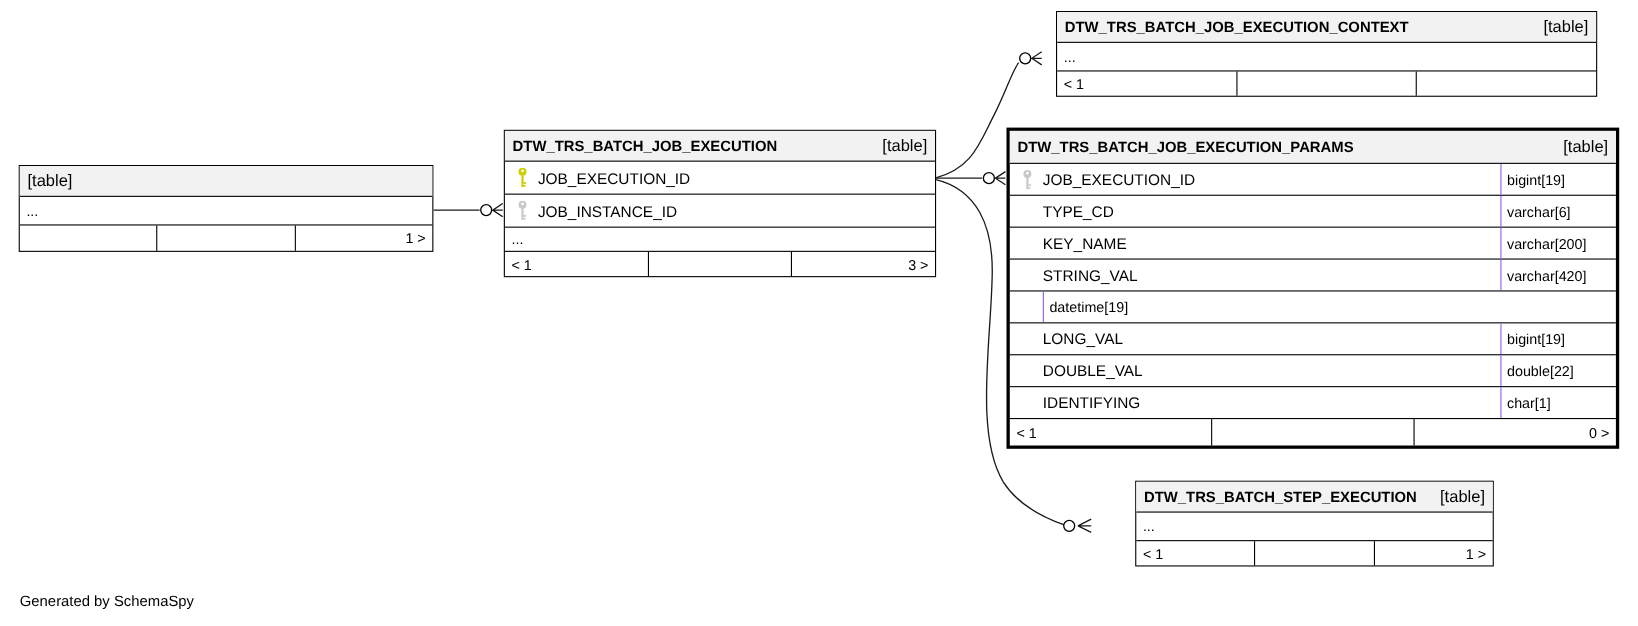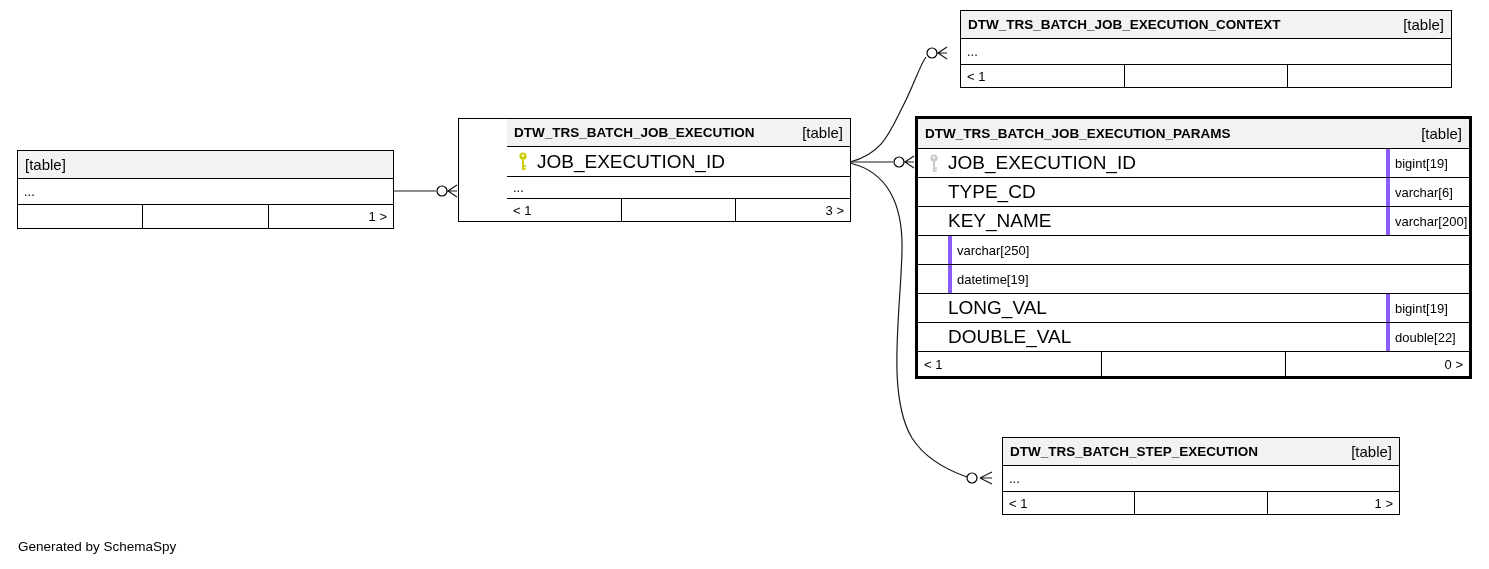--- a/index.html
+++ b/index.html
@@ -13,22 +13,22 @@
   .thead{display:flex;justify-content:space-between;align-items:center;
          background:#f2f2f2;border-bottom:1px solid #000;padding:0 7px;
          box-sizing:border-box;height:28px;}
   .focus .thead{height:30px;}
   .tname{font-weight:bold;font-size:13.5px;white-space:nowrap;}
   .tbadge{font-size:15px;white-space:nowrap;}
   .trow{display:flex;align-items:center;border-bottom:1px solid #000;
         box-sizing:border-box;height:30px;}
   .focus .trow{height:29px;}
   .keycell{width:19px;padding-left:11px;display:flex;align-items:center;flex:0 0 auto;}
-  .cname{flex:1;font-size:19px;white-space:nowrap;}
-  .ctype{width:83px;flex:0 0 auto;align-self:stretch;border-left:4px solid #8b5cf6;
+  .cname{flex:1;font-size:14px;white-space:nowrap;}
+  .ctype{width:105px;flex:0 0 auto;align-self:stretch;border-left:1px solid #8b5cf6;
          display:flex;align-items:center;padding-left:5px;font-size:13px;box-sizing:border-box;}
   .erow{display:flex;align-items:center;border-bottom:1px solid #000;
         box-sizing:border-box;height:26px;padding:0 6px;font-size:13px;}
   .tfoot{display:flex;height:22px;font-size:13px;}
   .focus .tfoot{height:24px;}
   .fcell{flex:1;border-right:1px solid #000;padding:0 6px;box-sizing:border-box;
          display:flex;align-items:center;white-space:pre;}
   .fcell.last{border-right:none;justify-content:flex-end;}
   .note{position:absolute;left:18px;top:539px;font-size:13.5px;}
   .key-pk{fill:#cccc00;}
@@ -71,36 +71,48 @@
       <span class="tbadge">[table]</span>
     </div>
     <div class="erow">...</div>
     <div class="tfoot" style="height:23px;">
       <div class="fcell"></div>
       <div class="fcell"></div>
       <div class="fcell last">1 &gt;</div>
     </div>
   </div>
 
-  <div class="tbl" style="left:458px;top:118px;width:393px;padding-left:48px;">
+  <div class="tbl" style="left:458px;top:118px;width:393px;">
     <div class="thead">
       <span class="tname">DTW_TRS_BATCH_JOB_EXECUTION</span>
       <span class="tbadge">[table]</span>
     </div>
     <div class="trow">
       <span class="keycell">
         <svg width="10" height="19" viewBox="0 0 10 19">
             <circle class="key-pk" cx="5" cy="4.2" r="3.6"></circle>
             <circle cx="5" cy="3.4" r="1.2" fill="#fff"></circle>
             <rect class="key-pk" x="4" y="7.5" width="2" height="10.5"></rect>
             <rect class="key-pk" x="6" y="13.5" width="2.2" height="1.6"></rect>
             <rect class="key-pk" x="6" y="16.2" width="1.8" height="1.6"></rect>
           </svg>
       </span>
       <span class="cname">JOB_EXECUTION_ID</span>
+    </div>
+    <div class="trow">
+      <span class="keycell">
+        <svg width="10" height="19" viewBox="0 0 10 19">
+            <circle class="key-fk" cx="5" cy="4.2" r="3.6"></circle>
+            <circle cx="5" cy="3.4" r="1.2" fill="#fff"></circle>
+            <rect class="key-fk" x="4" y="7.5" width="2" height="10.5"></rect>
+            <rect class="key-fk" x="6" y="13.5" width="2.2" height="1.6"></rect>
+            <rect class="key-fk" x="6" y="16.2" width="1.8" height="1.6"></rect>
+          </svg>
+      </span>
+      <span class="cname">JOB_INSTANCE_ID</span>
     </div>
     <div class="erow" style="height:22px;">...</div>
     <div class="tfoot">
       <div class="fcell">&lt; 1</div>
       <div class="fcell"></div>
       <div class="fcell last">3 &gt;</div>
     </div>
   </div>
 
   <div class="tbl" style="left:948px;top:10px;width:492px;margin-left:12px;">
@@ -139,44 +151,50 @@
       <span class="cname">TYPE_CD</span>
       <span class="ctype">varchar[6]</span>
     </div>
     <div class="trow">
       <span class="keycell"></span>
       <span class="cname">KEY_NAME</span>
       <span class="ctype">varchar[200]</span>
     </div>
     <div class="trow">
       <span class="keycell"></span>
-      <span class="ctype">varchar[250]</span>
+      <span class="cname">STRING_VAL</span>
+      <span class="ctype">varchar[420]</span>
     </div>
     <div class="trow">
       <span class="keycell"></span>
       <span class="ctype">datetime[19]</span>
     </div>
     <div class="trow">
       <span class="keycell"></span>
       <span class="cname">LONG_VAL</span>
       <span class="ctype">bigint[19]</span>
     </div>
     <div class="trow">
       <span class="keycell"></span>
       <span class="cname">DOUBLE_VAL</span>
       <span class="ctype">double[22]</span>
     </div>
+    <div class="trow">
+      <span class="keycell"></span>
+      <span class="cname">IDENTIFYING</span>
+      <span class="ctype">char[1]</span>
+    </div>
     <div class="tfoot">
       <div class="fcell">&lt; 1</div>
       <div class="fcell"></div>
       <div class="fcell last">0 &gt;</div>
     </div>
   </div>
 
-  <div class="tbl" style="left:1002px;top:437px;width:398px;">
+  <div class="tbl" style="left:1032px;top:437px;width:326px;">
     <div class="thead">
       <span class="tname">DTW_TRS_BATCH_STEP_EXECUTION</span>
       <span class="tbadge">[table]</span>
     </div>
     <div class="erow">...</div>
     <div class="tfoot">
       <div class="fcell">&lt; 1</div>
       <div class="fcell"></div>
       <div class="fcell last">1 &gt;</div>
     </div>

